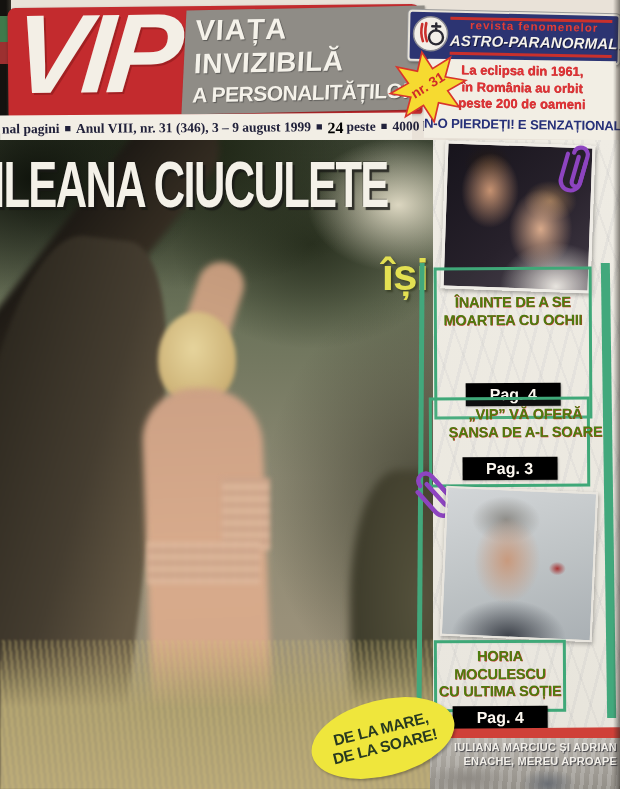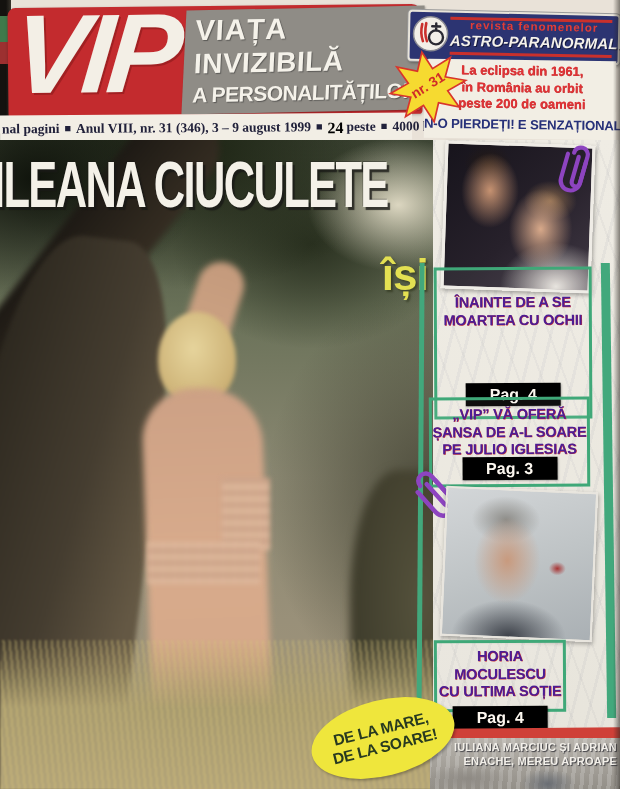--- a/index.html
+++ b/index.html
@@ -131,24 +131,24 @@
       radial-gradient(ellipse 46px 60px at 42% 48%, #c89a7e, rgba(200,154,126,0) 72%),
       radial-gradient(ellipse 44px 30px at 40% 20%, #8e8d89, rgba(142,141,137,0) 78%),
       radial-gradient(ellipse 10px 8px at 76% 52%, #a83434, rgba(168,52,52,0) 85%),
       radial-gradient(ellipse 70px 45px at 45% 100%, #3c4048, rgba(60,64,72,0) 82%),
       linear-gradient(160deg,#d3d6d8 0%,#bfc4c6 50%,#aab0b4 100%);}
 
   .story-box{border:3px solid #3fa878;box-sizing:border-box;background:rgba(255,255,255,.06);}
   .story-1{left:434px;top:267px;width:158px;height:152px;transform:rotate(-.3deg);}
   .story-2{left:429px;top:397px;width:161px;height:90px;transform:rotate(-.3deg);}
   .story-3{left:434px;top:640px;width:132px;height:72px;transform:rotate(-.3deg);}
-  .story-title{position:absolute;width:100%;text-align:center;color:#4c1d95;font-weight:bold;
+  .story-title{position:absolute;width:100%;text-align:center;color:#4d7c0f;font-weight:bold;
     font-size:14.5px;line-height:17.5px;letter-spacing:-.2px;text-shadow:.4px .4px 0 #c33;}
   .story-1 .story-title{top:24px;}
-  .story-2 .story-title{top:6px;}
+  .story-2 .story-title{top:6px;margin-left:16px;}
   .story-3 .story-title{top:5px;}
   .page-badge{position:absolute;left:50%;transform:translateX(-50%);background:#000000;color:#fdf8f0;
     font-weight:bold;font-size:16px;line-height:23px;padding:0 24px;white-space:nowrap;
     box-shadow:1px 1px 2px rgba(0,0,0,.25);}
   .story-1 .page-badge{bottom:10px;}
   .story-2 .page-badge{bottom:4px;}
   .story-3 .page-badge{bottom:-20px;}
 
   
   .clip{width:34px;height:56px;}
@@ -260,21 +260,20 @@
       <div>ÎNAINTE DE A SE</div>
       <div>MOARTEA CU OCHII</div>
     </div>
     <div class="page-badge">Pag. 4</div>
   </div>
 
   <div class="abs story-box story-2">
     <div class="story-title">
       <div>„VIP” VĂ OFERĂ</div>
       <div>ȘANSA DE A-L SOARE</div>
-      <div>PE JULIO IGLESIAS</div>
     </div>
     <div class="page-badge">Pag. 3</div>
   </div>
 
   <div class="abs clip clip-2">
     <svg viewBox="0 0 24 40" width="38" height="60">
       <path d="M7 10 a5 5 0 0 1 10 0 v20 a7 7 0 0 1 -14 0 V12" fill="none" stroke="#8d44c0" stroke-width="3" stroke-linecap="round"></path>
       <path d="M11 12 v18 a3 3 0 0 0 6 0 V14" fill="none" stroke="#8d44c0" stroke-width="3" stroke-linecap="round"></path>
     </svg>
   </div>

